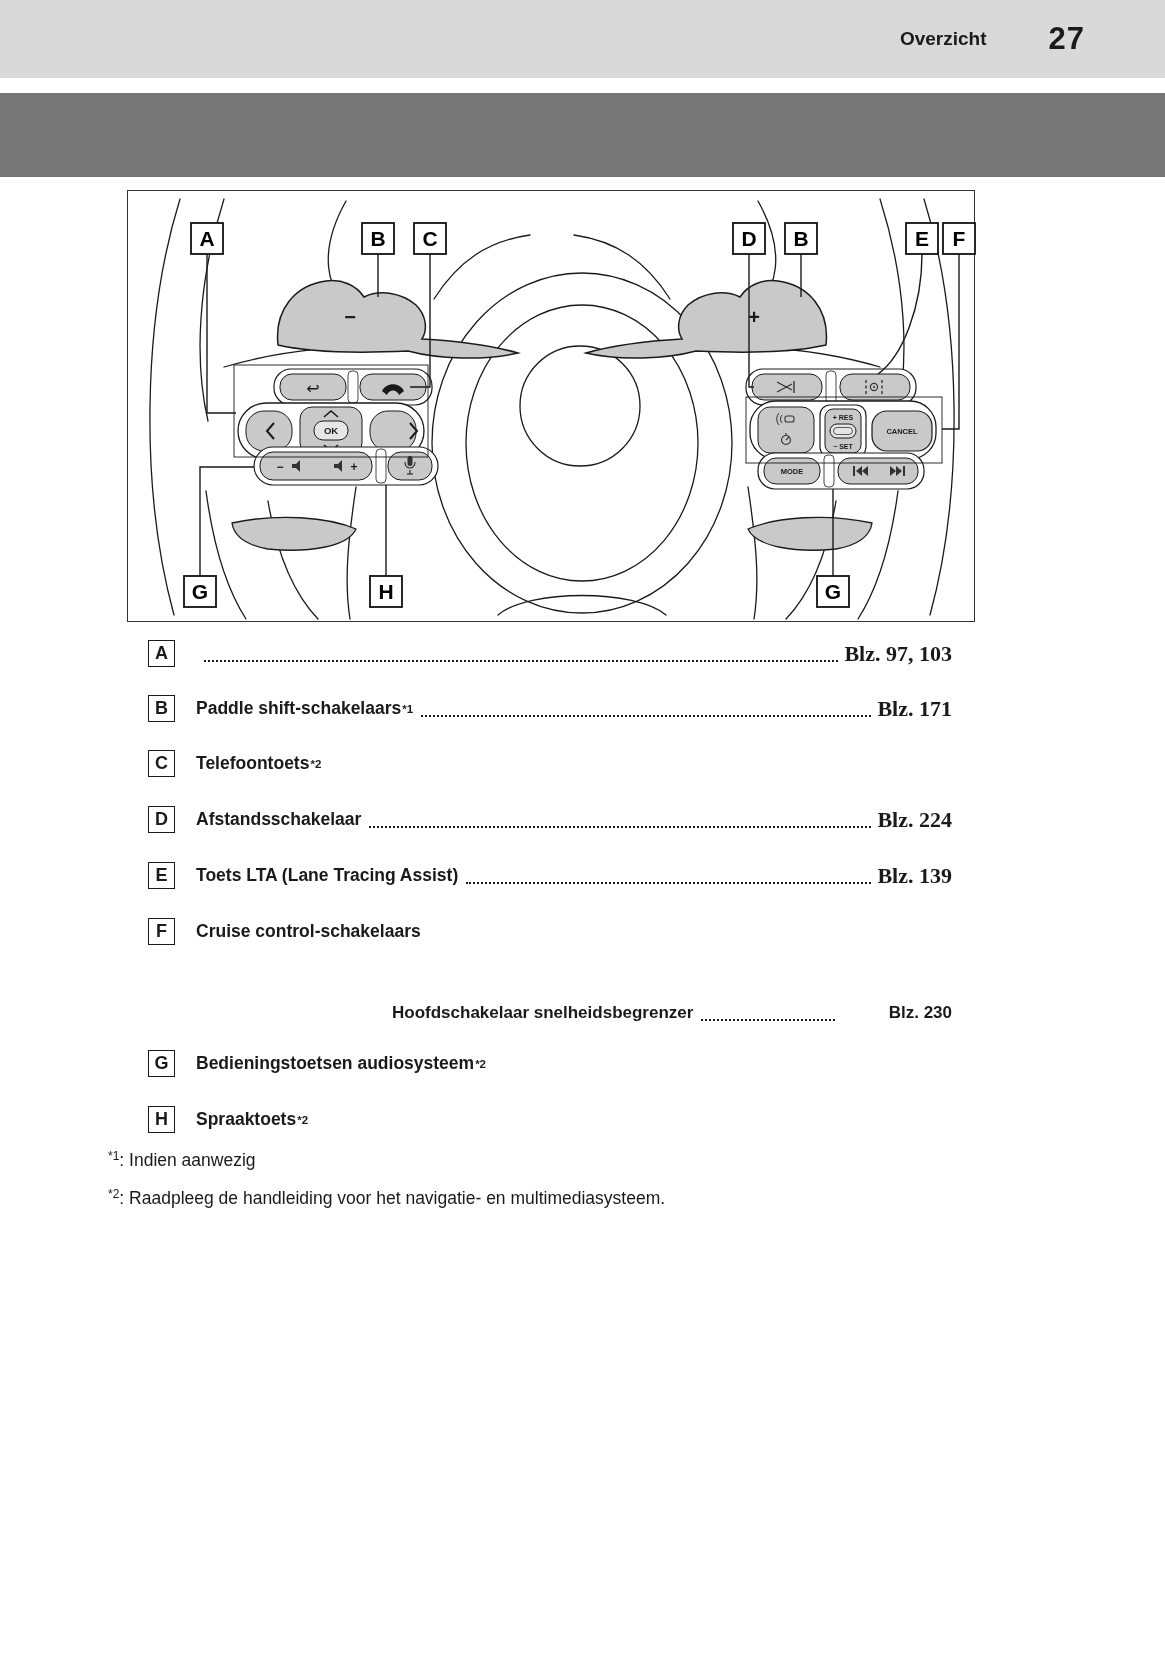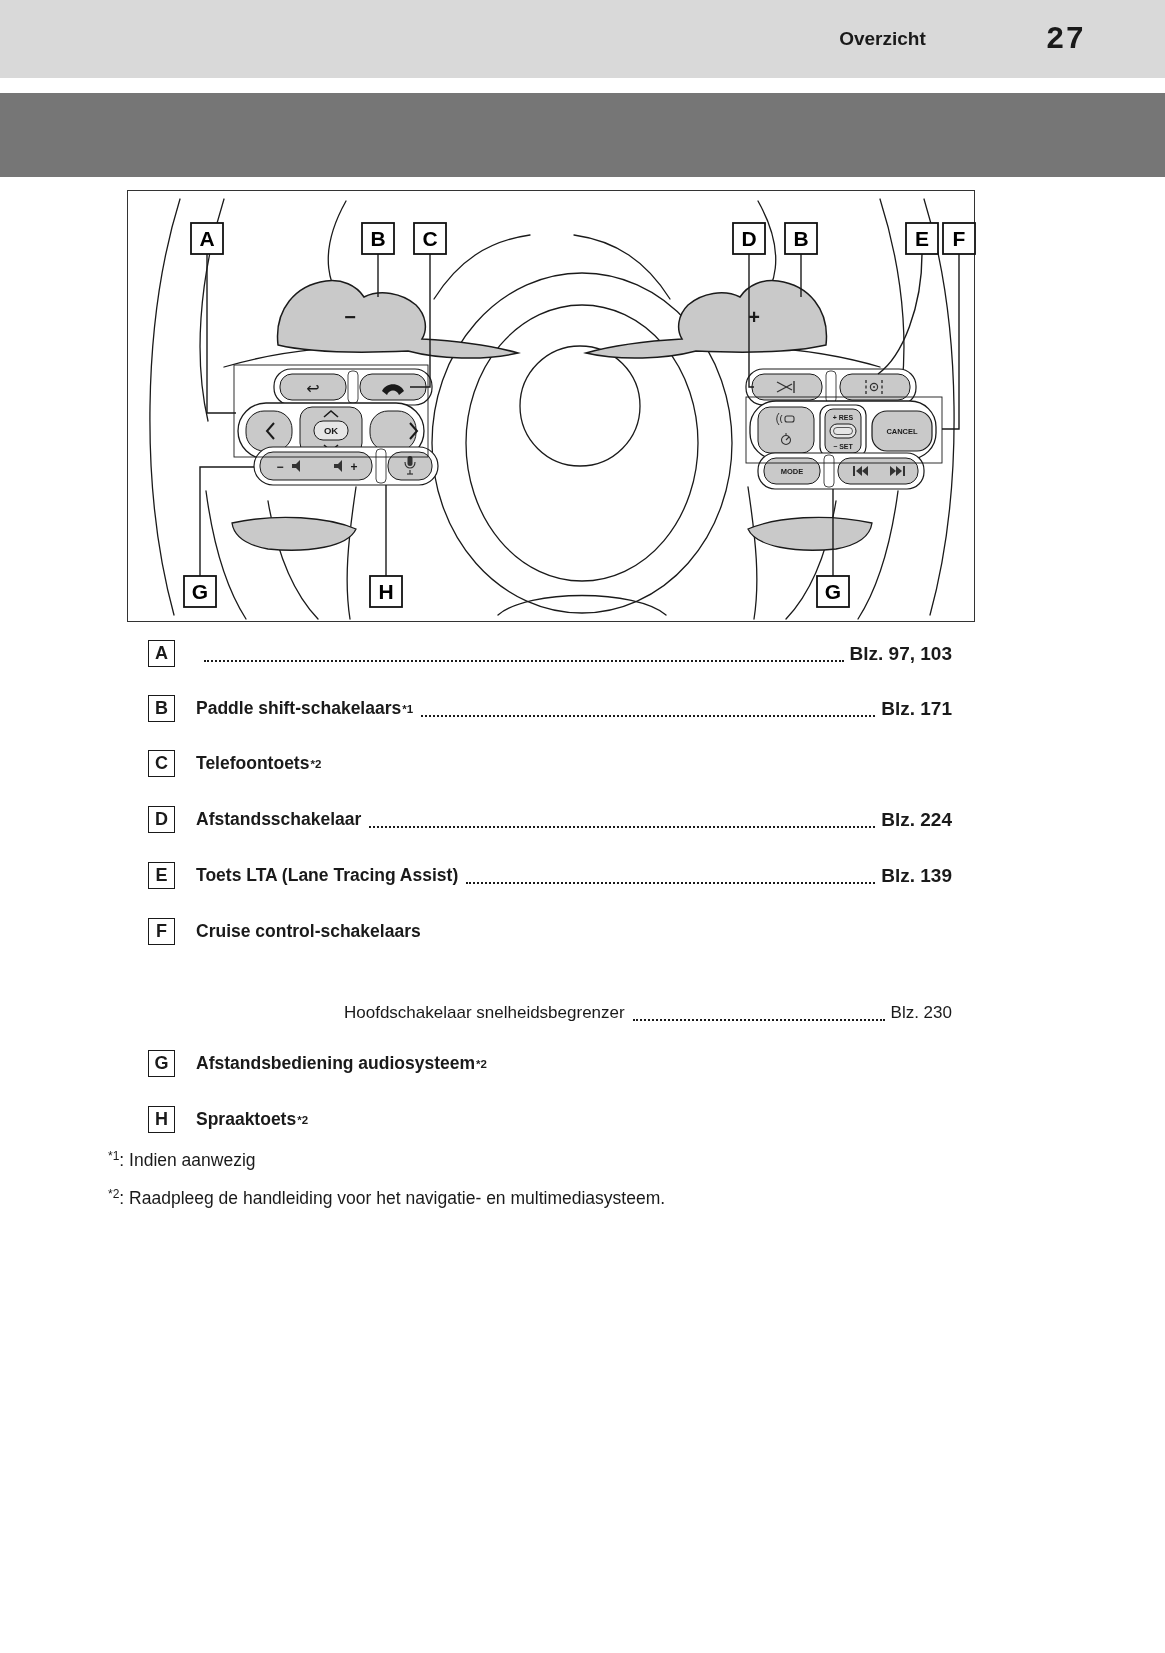--- a/index.html
+++ b/index.html
@@ -2,39 +2,39 @@
 <html><head>
 <meta charset="utf-8">
 <style>
   html,body{margin:0;padding:0;background:#fff;}
   #page{position:relative;width:1165px;height:1653px;background:#ffffff;
         font-family:"Liberation Sans","DejaVu Sans",sans-serif;color:#1a1a1a;overflow:hidden;}
   
   #header-bar{position:absolute;left:0;top:0;width:1165px;height:78px;background:#d9d9d9;
               display:flex;align-items:center;justify-content:flex-end;padding-right:80px;box-sizing:border-box;}
   #header-title{font-weight:bold;font-size:19px;}
-  #header-page{font-weight:bold;font-size:31px;margin-left:120px;letter-spacing:1px;font-family:Liberation Mono, monospace;}
+  #header-page{font-weight:bold;font-size:31px;margin-left:62px;letter-spacing:1px;}
   #gray-band{position:absolute;left:0;top:93px;width:1165px;height:84px;background:#767676;}
   
   #diagram-box{position:absolute;left:127px;top:190px;width:848px;height:432px;
                border:1.5px solid #333;box-sizing:border-box;background:#fff;}
   #diagram-box svg{position:absolute;left:0;top:0;}
   .callout-letter{font-weight:bold;font-size:21px;}
   
   .lrow{position:absolute;left:148px;width:804px;display:flex;align-items:flex-end;}
   .lbox{width:27px;height:27px;border:1.7px solid #1a1a1a;box-sizing:border-box;flex:0 0 27px;
         display:flex;align-items:center;justify-content:center;font-weight:bold;font-size:18px;margin-right:21px;}
   .llabel{font-weight:bold;font-size:17.5px;white-space:nowrap;line-height:27px;}
   .lsup{font-weight:bold;font-size:11.5px;position:relative;top:-7px;margin-left:1px;}
   .ldots{flex:1 1 auto;border-bottom:2.6px dotted #1a1a1a;margin:0 6px 5px 8px;height:0;}
-  .lpage{font-weight:bold;font-size:19px;white-space:nowrap;line-height:27px;}
+  .lpage{font-weight:bold;font-size:22px;white-space:nowrap;line-height:27px;font-family:Liberation Serif, serif;}
   .sub{left:344px;width:608px;}
   .subrow-label{font-size:17px;white-space:nowrap;line-height:26px;}
   .subrow-page{font-size:17px;white-space:nowrap;line-height:26px;}
-  .bold{font-weight:normal;}
+  .bold{font-weight:bold;margin-left:48px;}
   .reg{font-weight:normal;}
   .fnrow{position:absolute;left:108px;width:900px;font-size:17.5px;}
   .fnm{font-size:12px;position:relative;top:-6px;font-weight:normal;}
 </style>
 </head>
 <body>
 
 <div id="page">
 
   <div id="header-bar">
@@ -282,21 +282,21 @@
 
 
   <div class="lrow sub" style="top:1000px">
     <div class="subrow-label bold">Hoofdschakelaar snelheidsbegrenzer</div>
     <div class="ldots"></div>
     <div class="subrow-page bold">Blz. 230</div>
   </div>
 
   <div class="lrow" style="top:1050px">
     <div class="lbox">G</div>
-    <div class="llabel">Afstandsbediening audiosysteem</div>
+    <div class="llabel">Bedieningstoetsen audiosysteem</div>
     <div class="lsup">*2</div>
   </div>
 
   <div class="lrow" style="top:1106px">
     <div class="lbox">H</div>
     <div class="llabel">Spraaktoets</div>
     <div class="lsup">*2</div>
   </div>
 
   <div class="fnrow" style="top:1150px">

